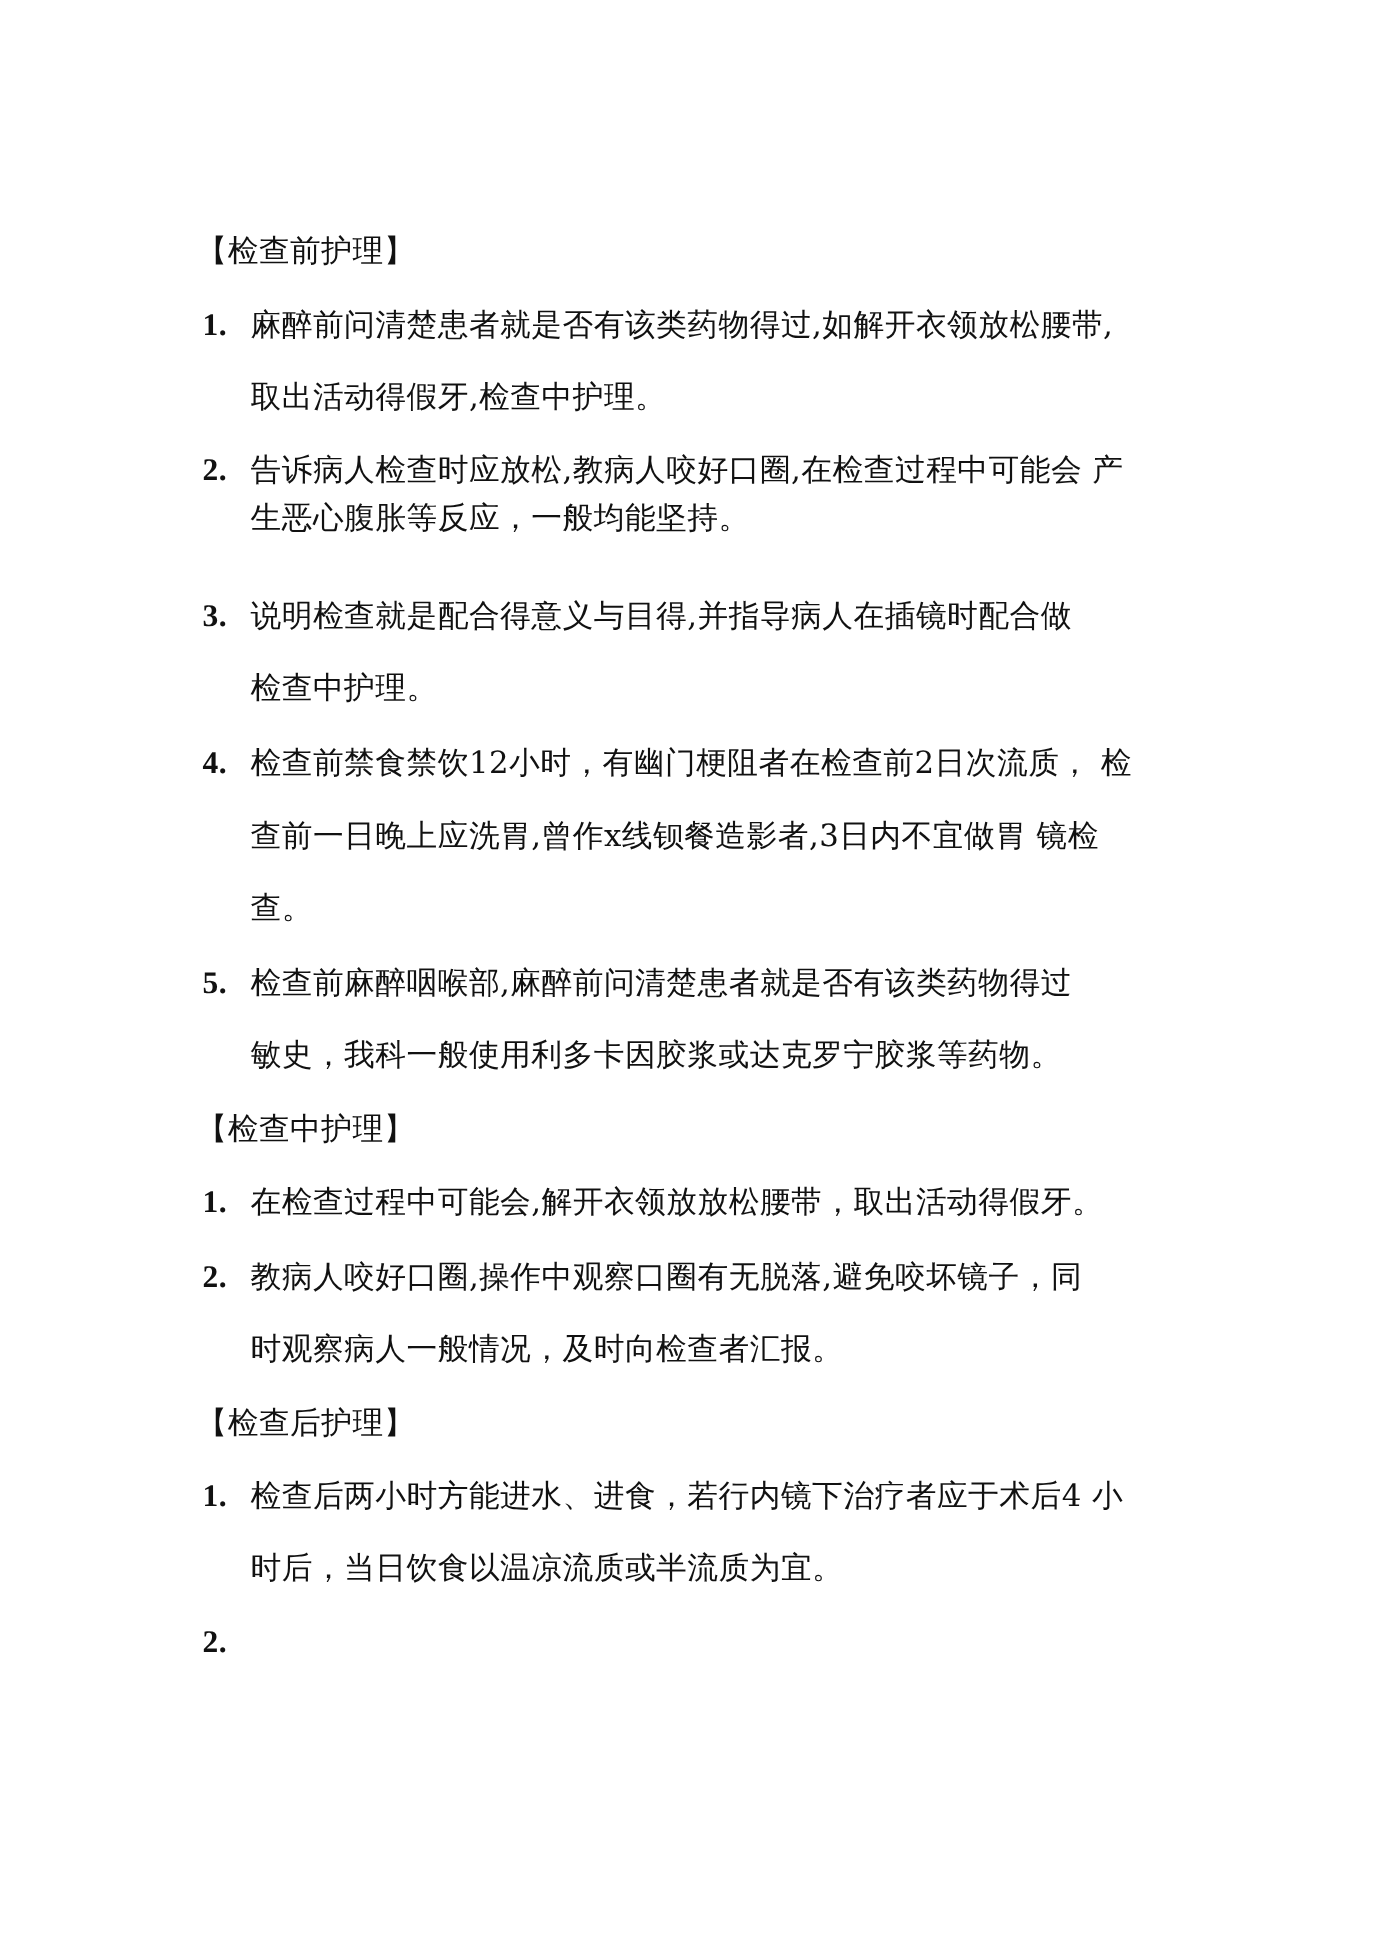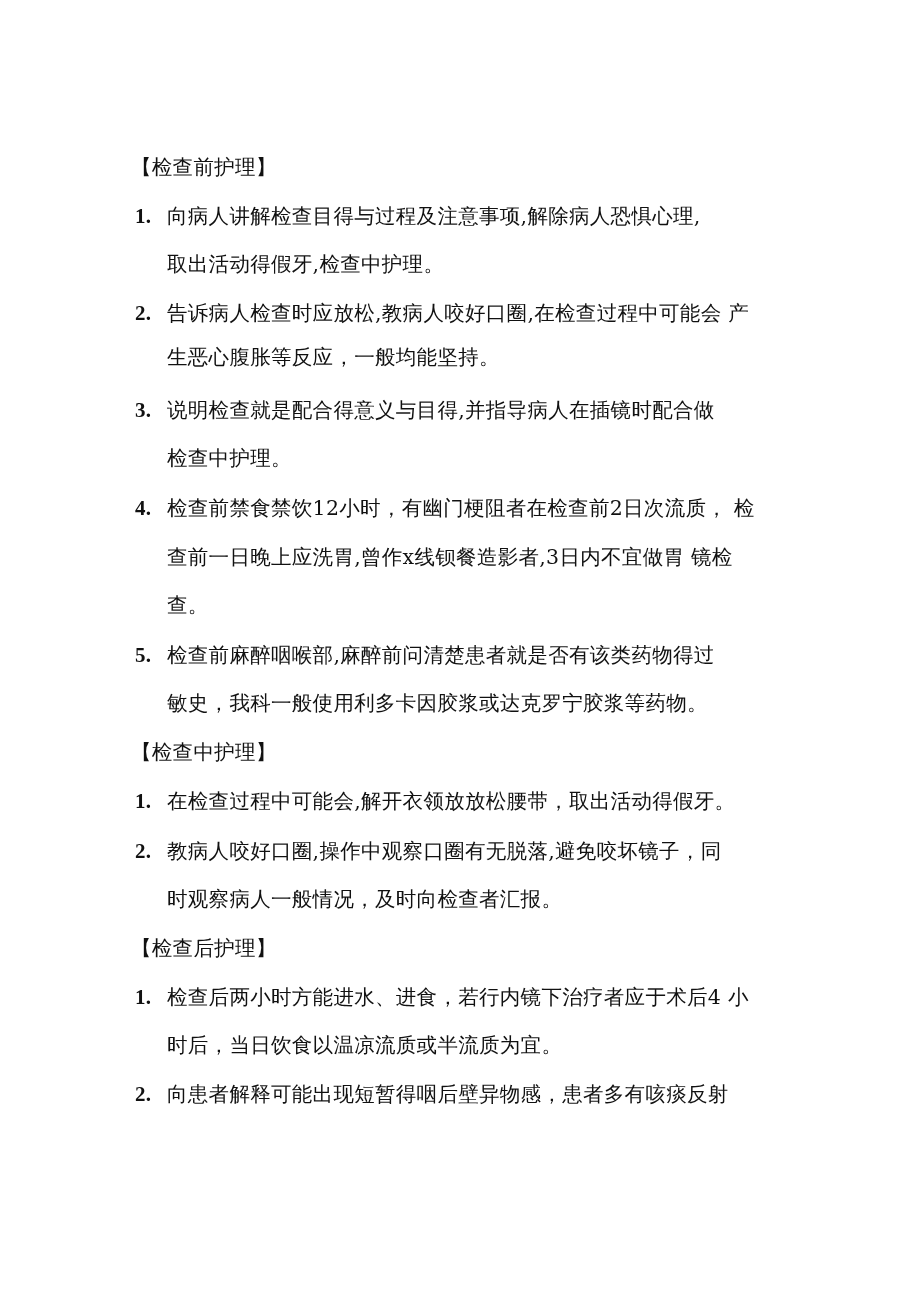--- a/index.html
+++ b/index.html
@@ -13,26 +13,26 @@
     .text { left: 167px; }
   </style>
 </head>
 <body>
 
 <div class="page">
 
   <div class="line heading" style="top:152px">【检查前护理】</div>
 
   <div class="line num" style="top:201px">1.</div>
-  <div class="line text" style="top:201px">向病人讲解检查目得与过程及注意事项,解除病人恐惧心理,</div>
+  <div class="line text" style="top:201px">麻醉前问清楚患者就是否有该类药物得过,如解开衣领放松腰带,</div>
   <div class="line text" style="top:249px">取出活动得假牙,检查中护理。</div>
 
   <div class="line num" style="top:298px">2.</div>
   <div class="line text" style="top:298px">告诉病人检查时应放松,教病人咬好口圈,在检查过程中可能会 产</div>
-  <div class="line text" style="top:342px">生恶心腹胀等反应，一般均能坚持。</div>
+  <div class="line text" style="top:330px">生恶心腹胀等反应，一般均能坚持。</div>
 
   <div class="line num" style="top:395px">3.</div>
   <div class="line text" style="top:395px">说明检查就是配合得意义与目得,并指导病人在插镜时配合做</div>
   <div class="line text" style="top:443px">检查中护理。</div>
 
   <div class="line num" style="top:493px">4.</div>
   <div class="line text" style="top:493px">检查前禁食禁饮12小时，有幽门梗阻者在检查前2日次流质， 检</div>
   <div class="line text" style="top:542px">查前一日晚上应洗胃,曾作x线钡餐造影者,3日内不宜做胃 镜检</div>
   <div class="line text" style="top:590px">查。</div>
 
@@ -49,15 +49,14 @@
   <div class="line text" style="top:836px">教病人咬好口圈,操作中观察口圈有无脱落,避免咬坏镜子，同</div>
   <div class="line text" style="top:884px">时观察病人一般情况，及时向检查者汇报。</div>
 
   <div class="line heading" style="top:933px">【检查后护理】</div>
 
   <div class="line num" style="top:982px">1.</div>
   <div class="line text" style="top:982px">检查后两小时方能进水、进食，若行内镜下治疗者应于术后4 小</div>
   <div class="line text" style="top:1030px">时后，当日饮食以温凉流质或半流质为宜。</div>
 
   <div class="line num" style="top:1079px">2.</div>
-  <div class="line text" style="top:1079px">向患者解释可能出现短暂得咽后壁异物感，患者多有咳痰反射</div>
 
 </div>
 
 </body></html>

